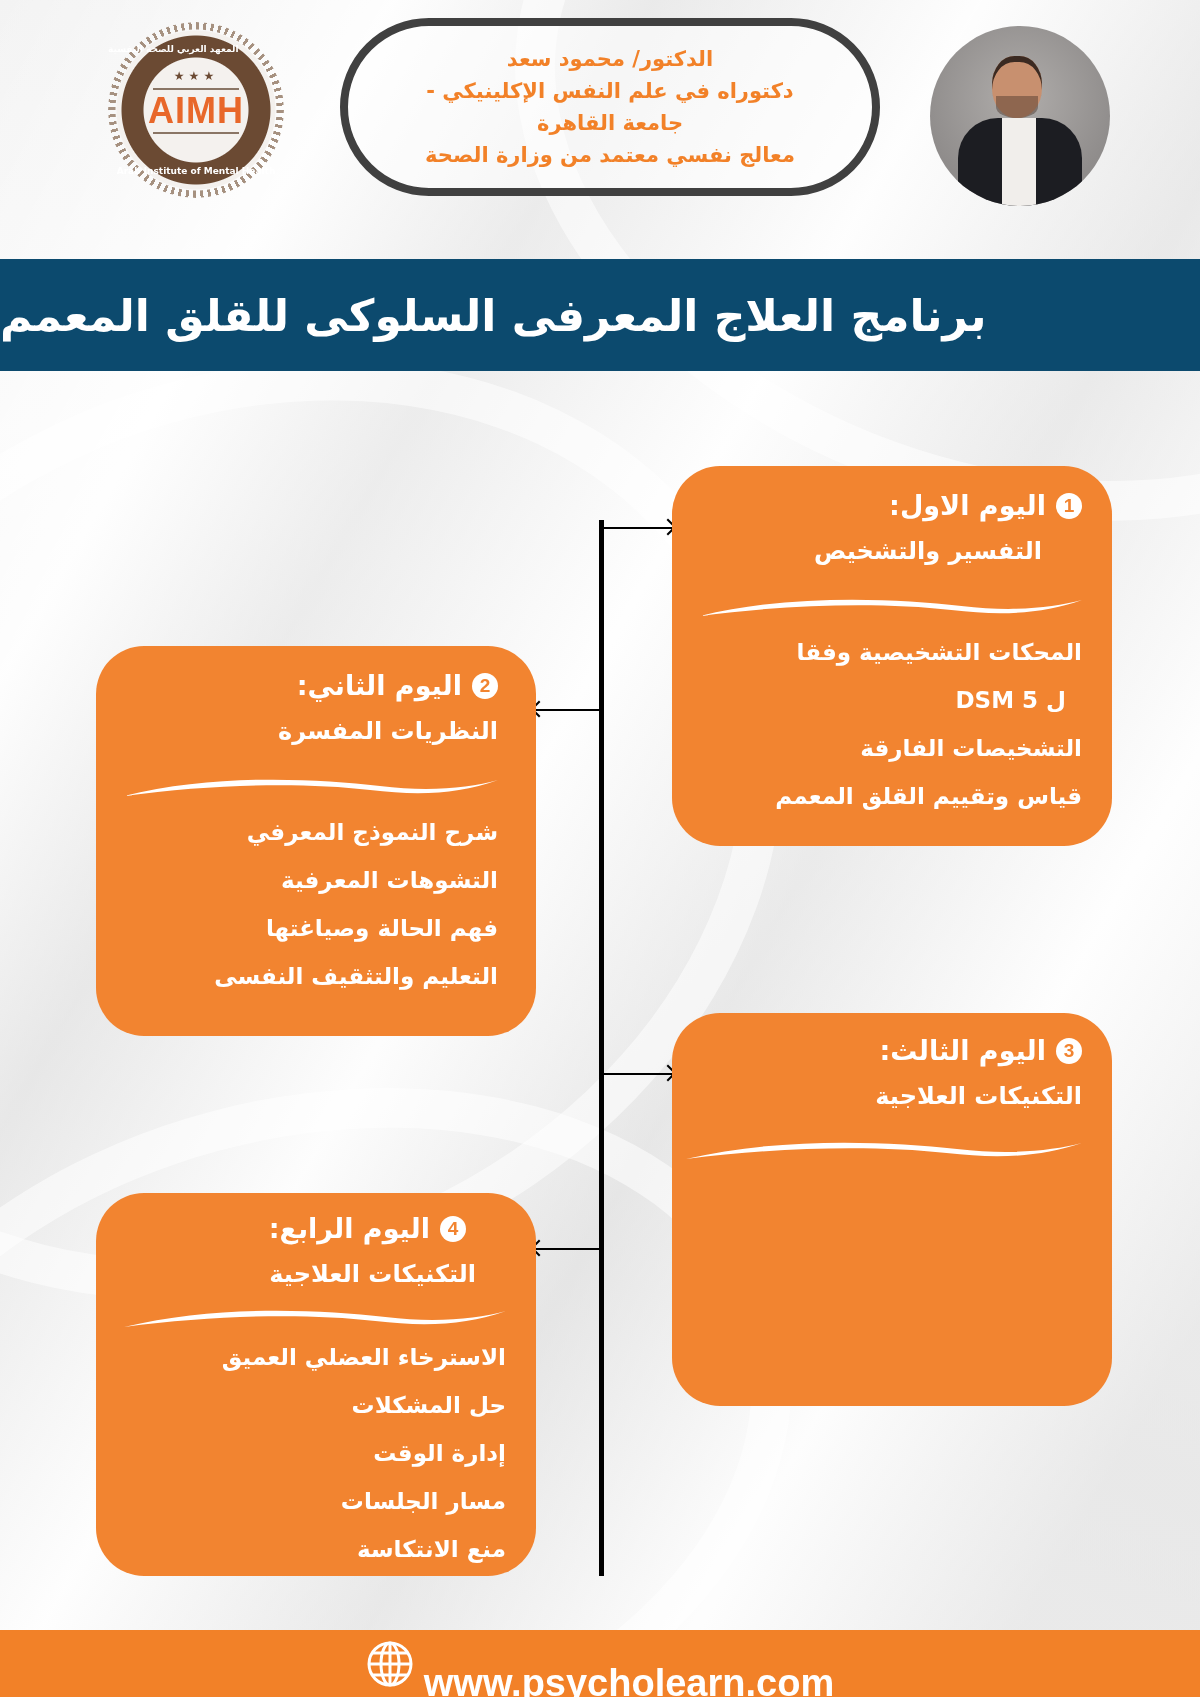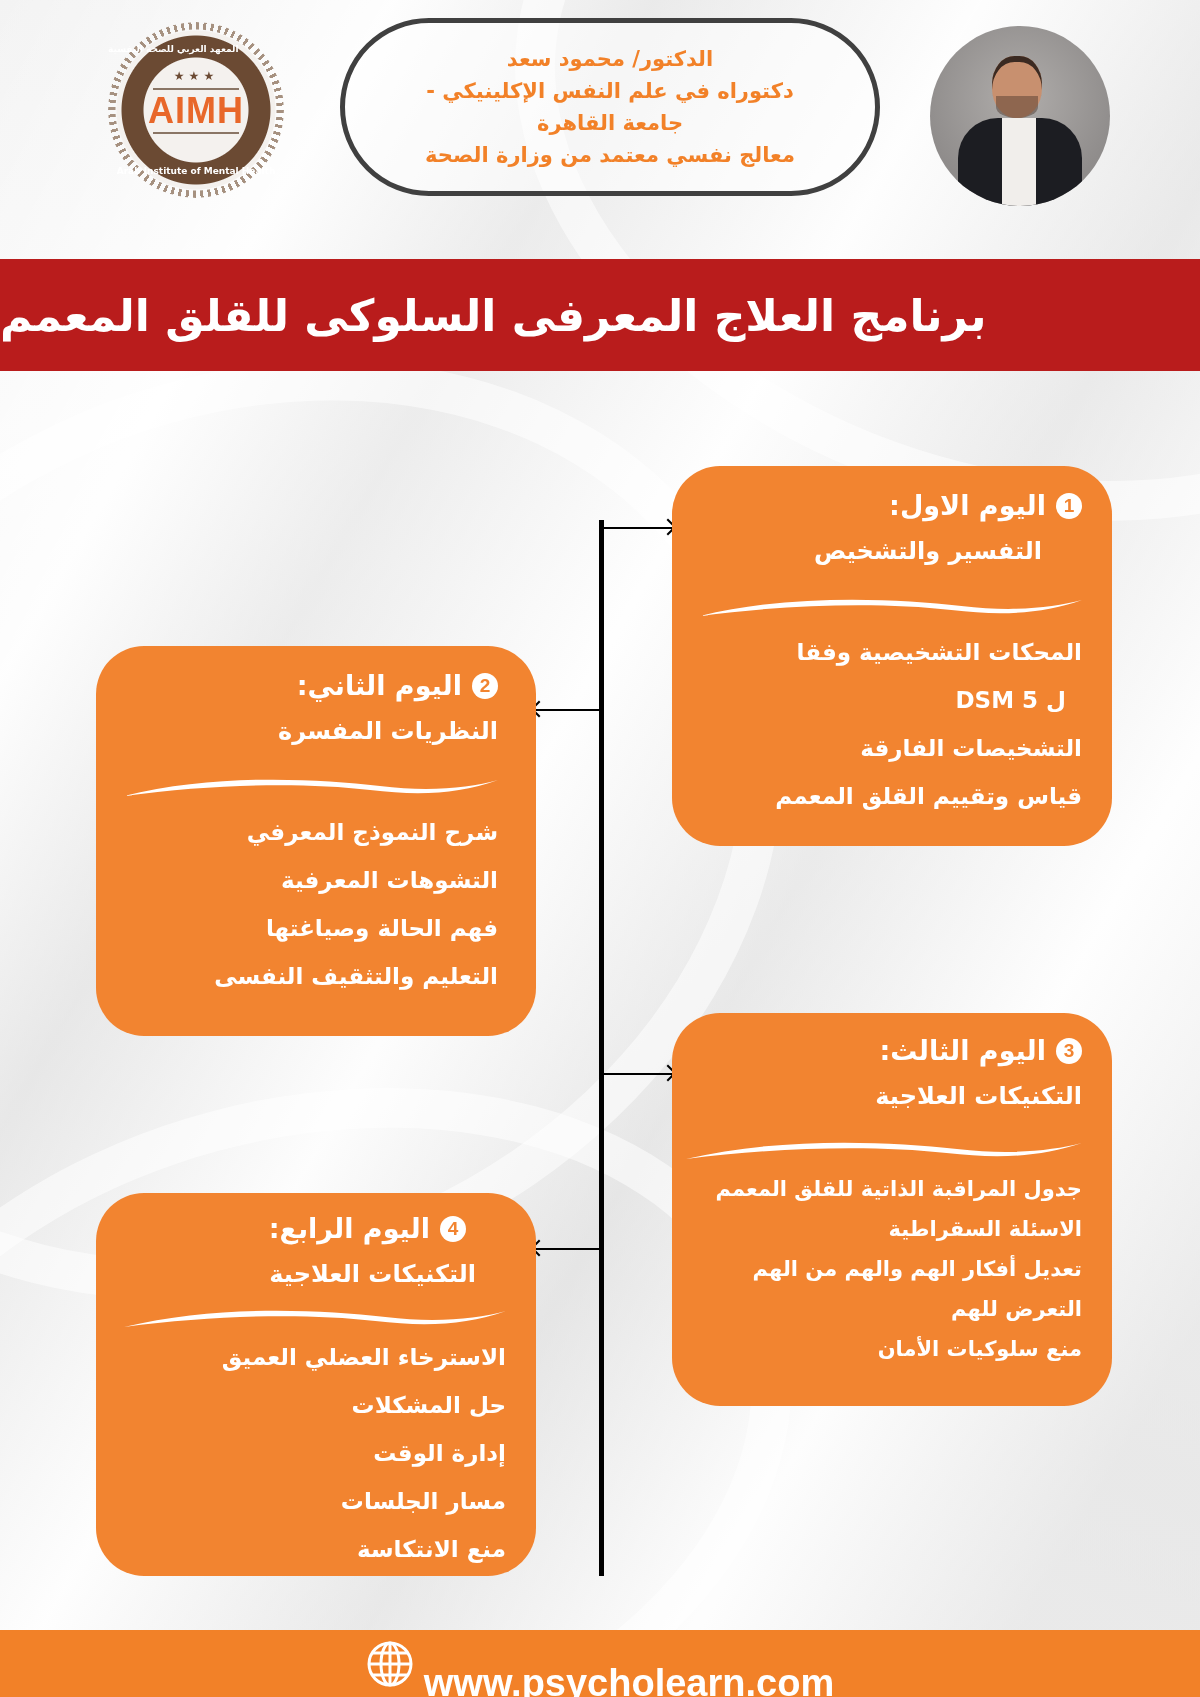--- a/index.html
+++ b/index.html
@@ -45,23 +45,23 @@
     position: absolute; left: 0; right: 0; bottom: 22px; text-align: center;
     font-size: 9px; color: #ffffff; font-weight: bold; margin-top: 39px;
   }
   .logo .ring-text-top {
     position: absolute; left: 0; right: 0; top: 22px; text-align: left;
     font-size: 9px; color: #ffffff; font-weight: bold; direction: rtl;
   }
 
   .doctor-pill {
     position: absolute; left: 340px; top: 18px; width: 540px; height: 178px;
-    border: 5px solid #404040; border-radius: 90px;
+    border: 8px solid #404040; border-radius: 90px;
     background: rgba(255,255,255,0.55);
-    display: flex; flex-direction: column; align-items: center; justify-content: center;
+    display: flex; flex-direction: column; justify-content: center;
     direction: rtl; text-align: center;
   }
   .doctor-pill div {
     color: #f28128; font-weight: bold; font-size: 21px; line-height: 32px;
   }
 
   .avatar {
     position: absolute; left: 930px; top: 26px; width: 180px; height: 180px;
     border-radius: 50%; overflow: hidden;
     background: radial-gradient(circle at 50% 40%, #b0adab 0%, #8f8c8b 70%);
@@ -80,21 +80,21 @@
     border-radius: 40px 40px 0 0; background: #1c1d22;
   }
   .avatar .shirt {
     position: absolute; left: 72px; top: 92px; width: 34px; height: 100px;
     background: #f1eeeb; clip-path: polygon(0 0,100% 0,100% 100%,0 100%);
   }
 
   
   .title-band {
     position: absolute; left: 0; top: 259px; width: 1200px; height: 112px;
-    background: #b91c1c;
+    background: #0c4a6e;
     display: flex; align-items: center; justify-content: flex-end;
     padding-right: 52px; direction: rtl;
   }
   .title-band span {
     color: #ffffff; font-weight: bold; font-size: 44px;
   }
 
   
   .spine {
     position: absolute; left: 599px; top: 520px; width: 5px; height: 1056px; background: #000;
@@ -216,27 +216,20 @@
 
 <div class="card c3" style="left:672px;top:1013px;width:440px;height:393px;padding:18px 30px 0 14px;">
   <div class="day">
     <span class="num">3</span>
     <span>اليوم الثالث:</span>
   </div>
   <div class="topic" style="padding-right:0;">التكنيكات العلاجية</div>
   <svg class="wave" viewBox="0 0 380 28" preserveAspectRatio="none" style="margin:16px 0 4px;">
     <path d="M0 22 C90 0 190 4 260 12 C310 18 350 14 380 6 C340 20 300 22 250 16 C180 8 90 10 0 22 Z" fill="#ffffff"></path>
   </svg>
-  <ul>
-    <li>جدول المراقبة الذاتية للقلق المعمم</li>
-    <li>الاسئلة السقراطية</li>
-    <li>تعديل أفكار الهم والهم من الهم</li>
-    <li>التعرض للهم</li>
-    <li>منع سلوكيات الأمان</li>
-  </ul>
 </div>
 
 <div class="card c4" style="left:96px;top:1193px;width:440px;height:383px;padding:16px 30px 0 28px;">
   <div class="day" style="padding-right:40px;">
     <span class="num">4</span>
     <span>اليوم الرابع:</span>
   </div>
   <div class="topic" style="padding-right:30px;">التكنيكات العلاجية</div>
   <svg class="wave" viewBox="0 0 380 28" preserveAspectRatio="none" style="margin:6px 0 0;">
     <path d="M0 22 C90 0 190 4 260 12 C310 18 350 14 380 6 C340 20 300 22 250 16 C180 8 90 10 0 22 Z" fill="#ffffff"></path>

